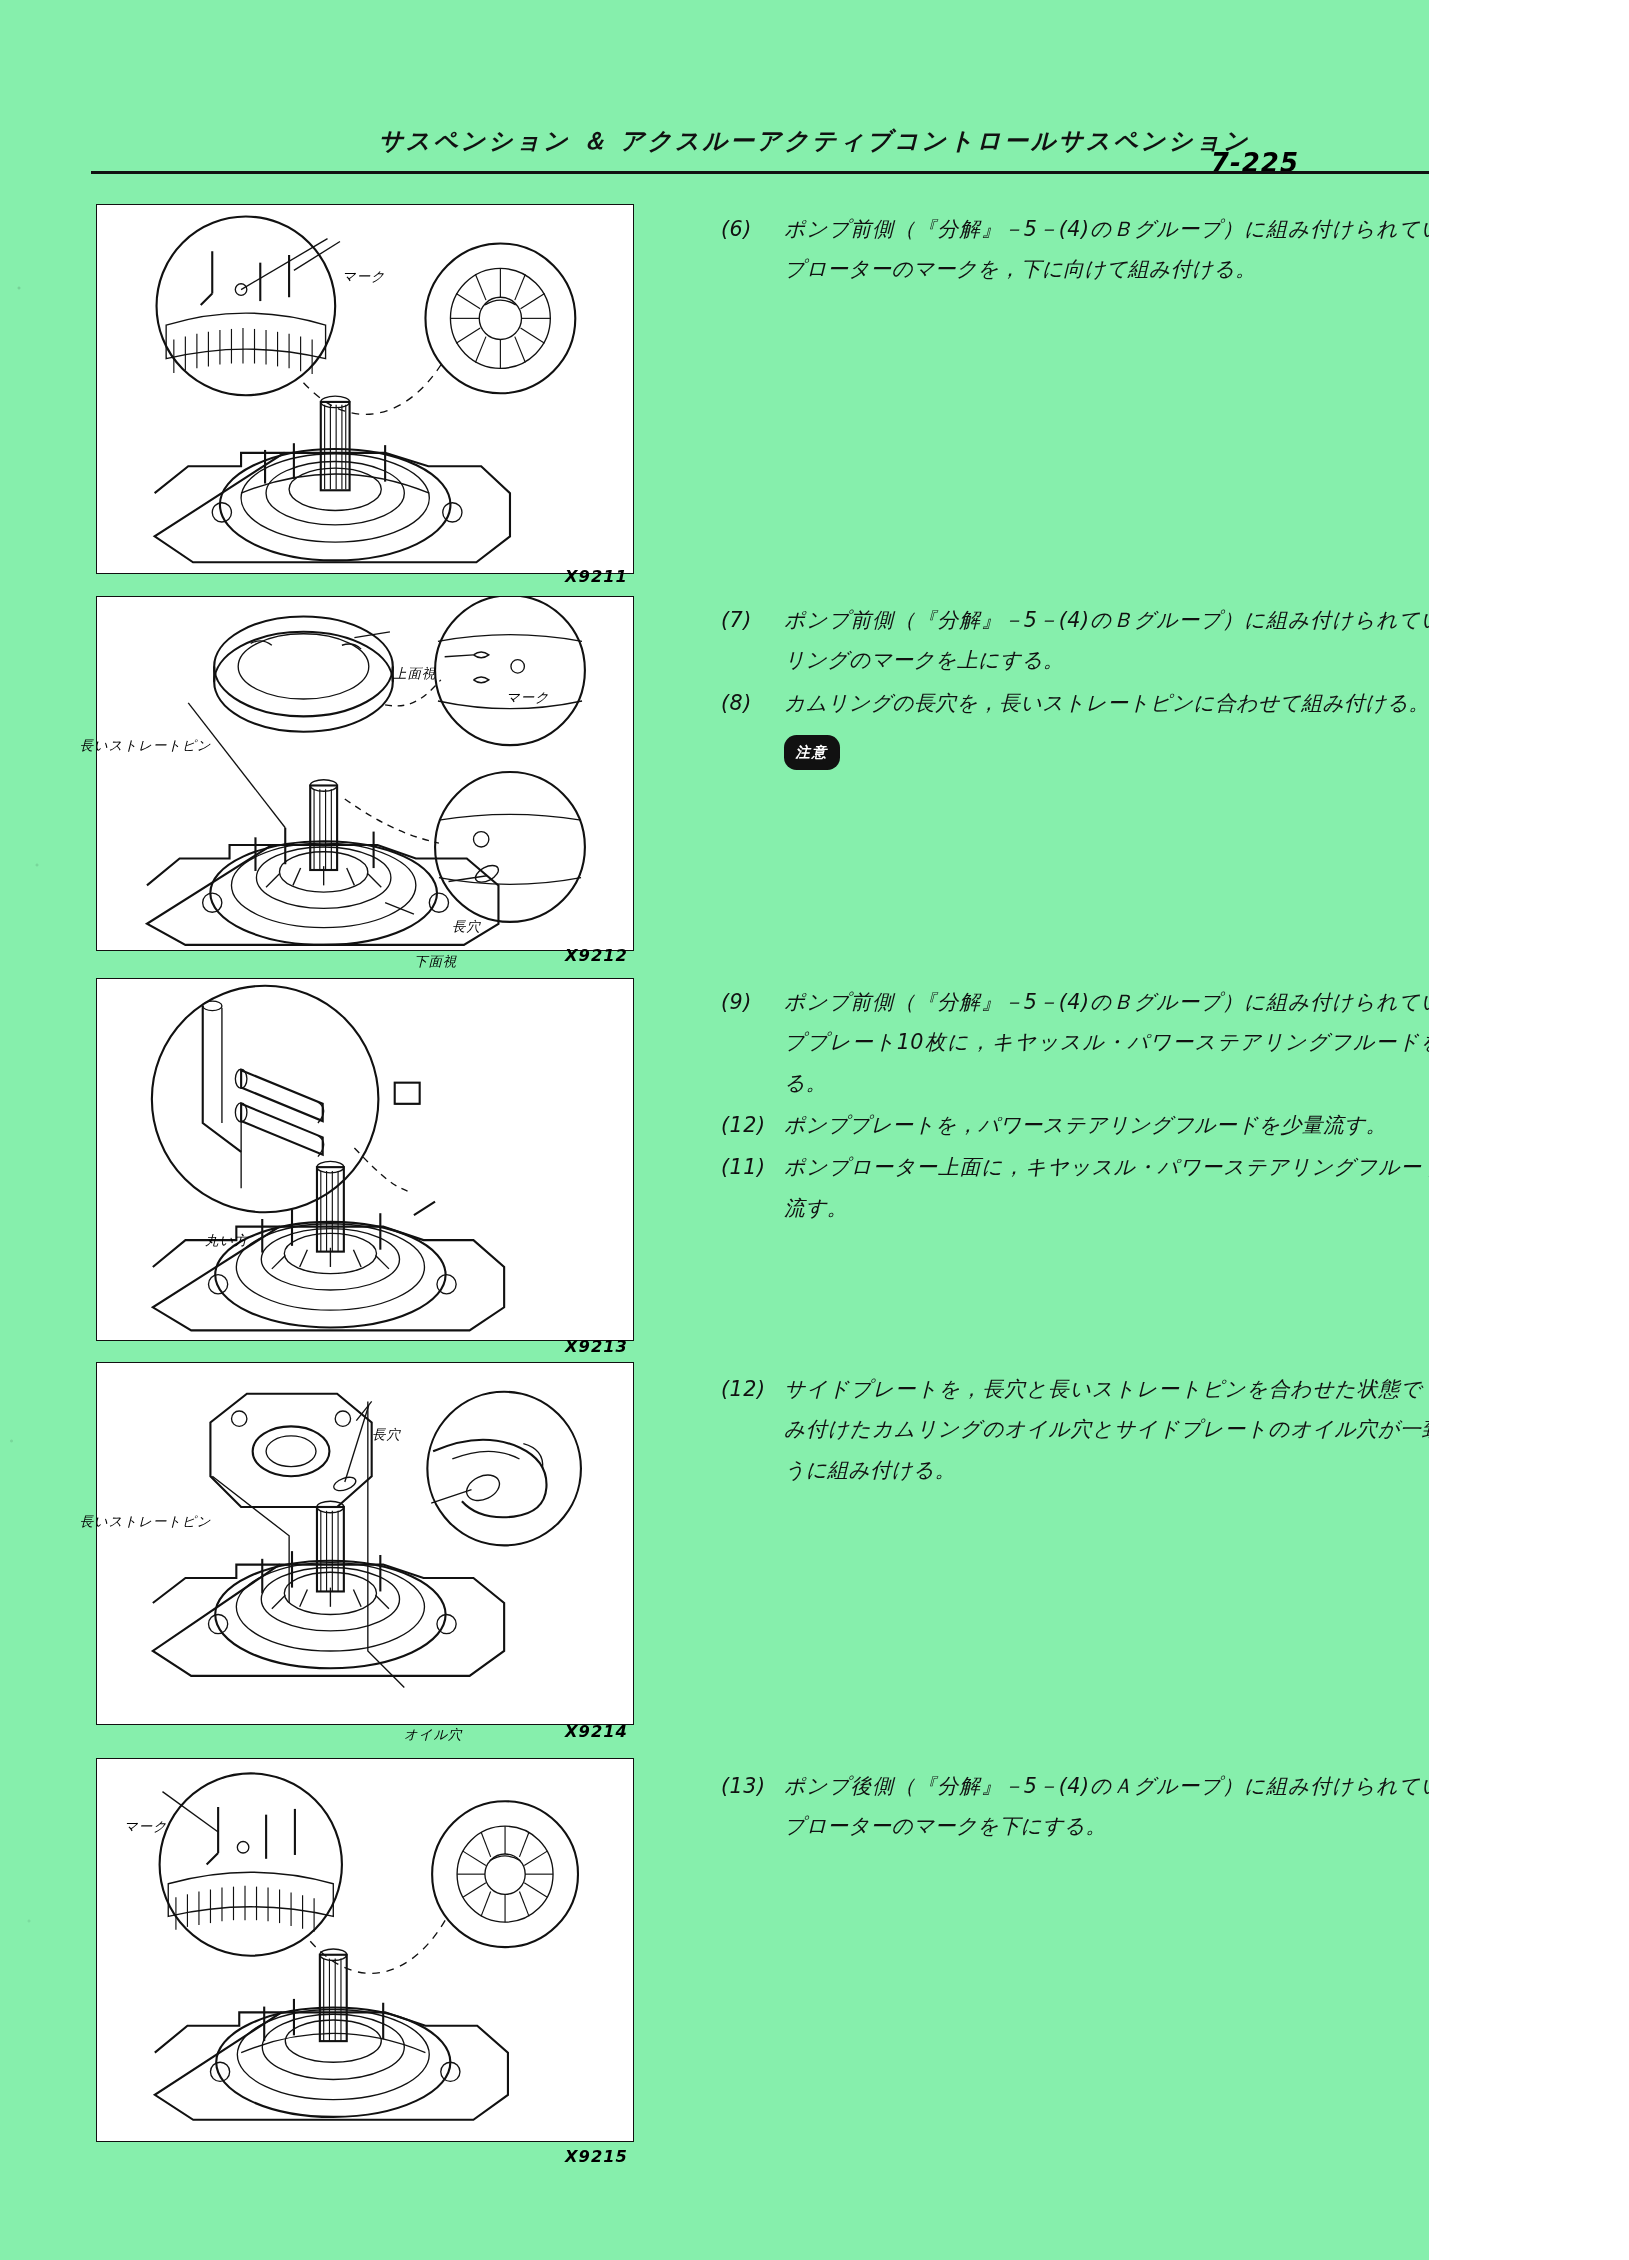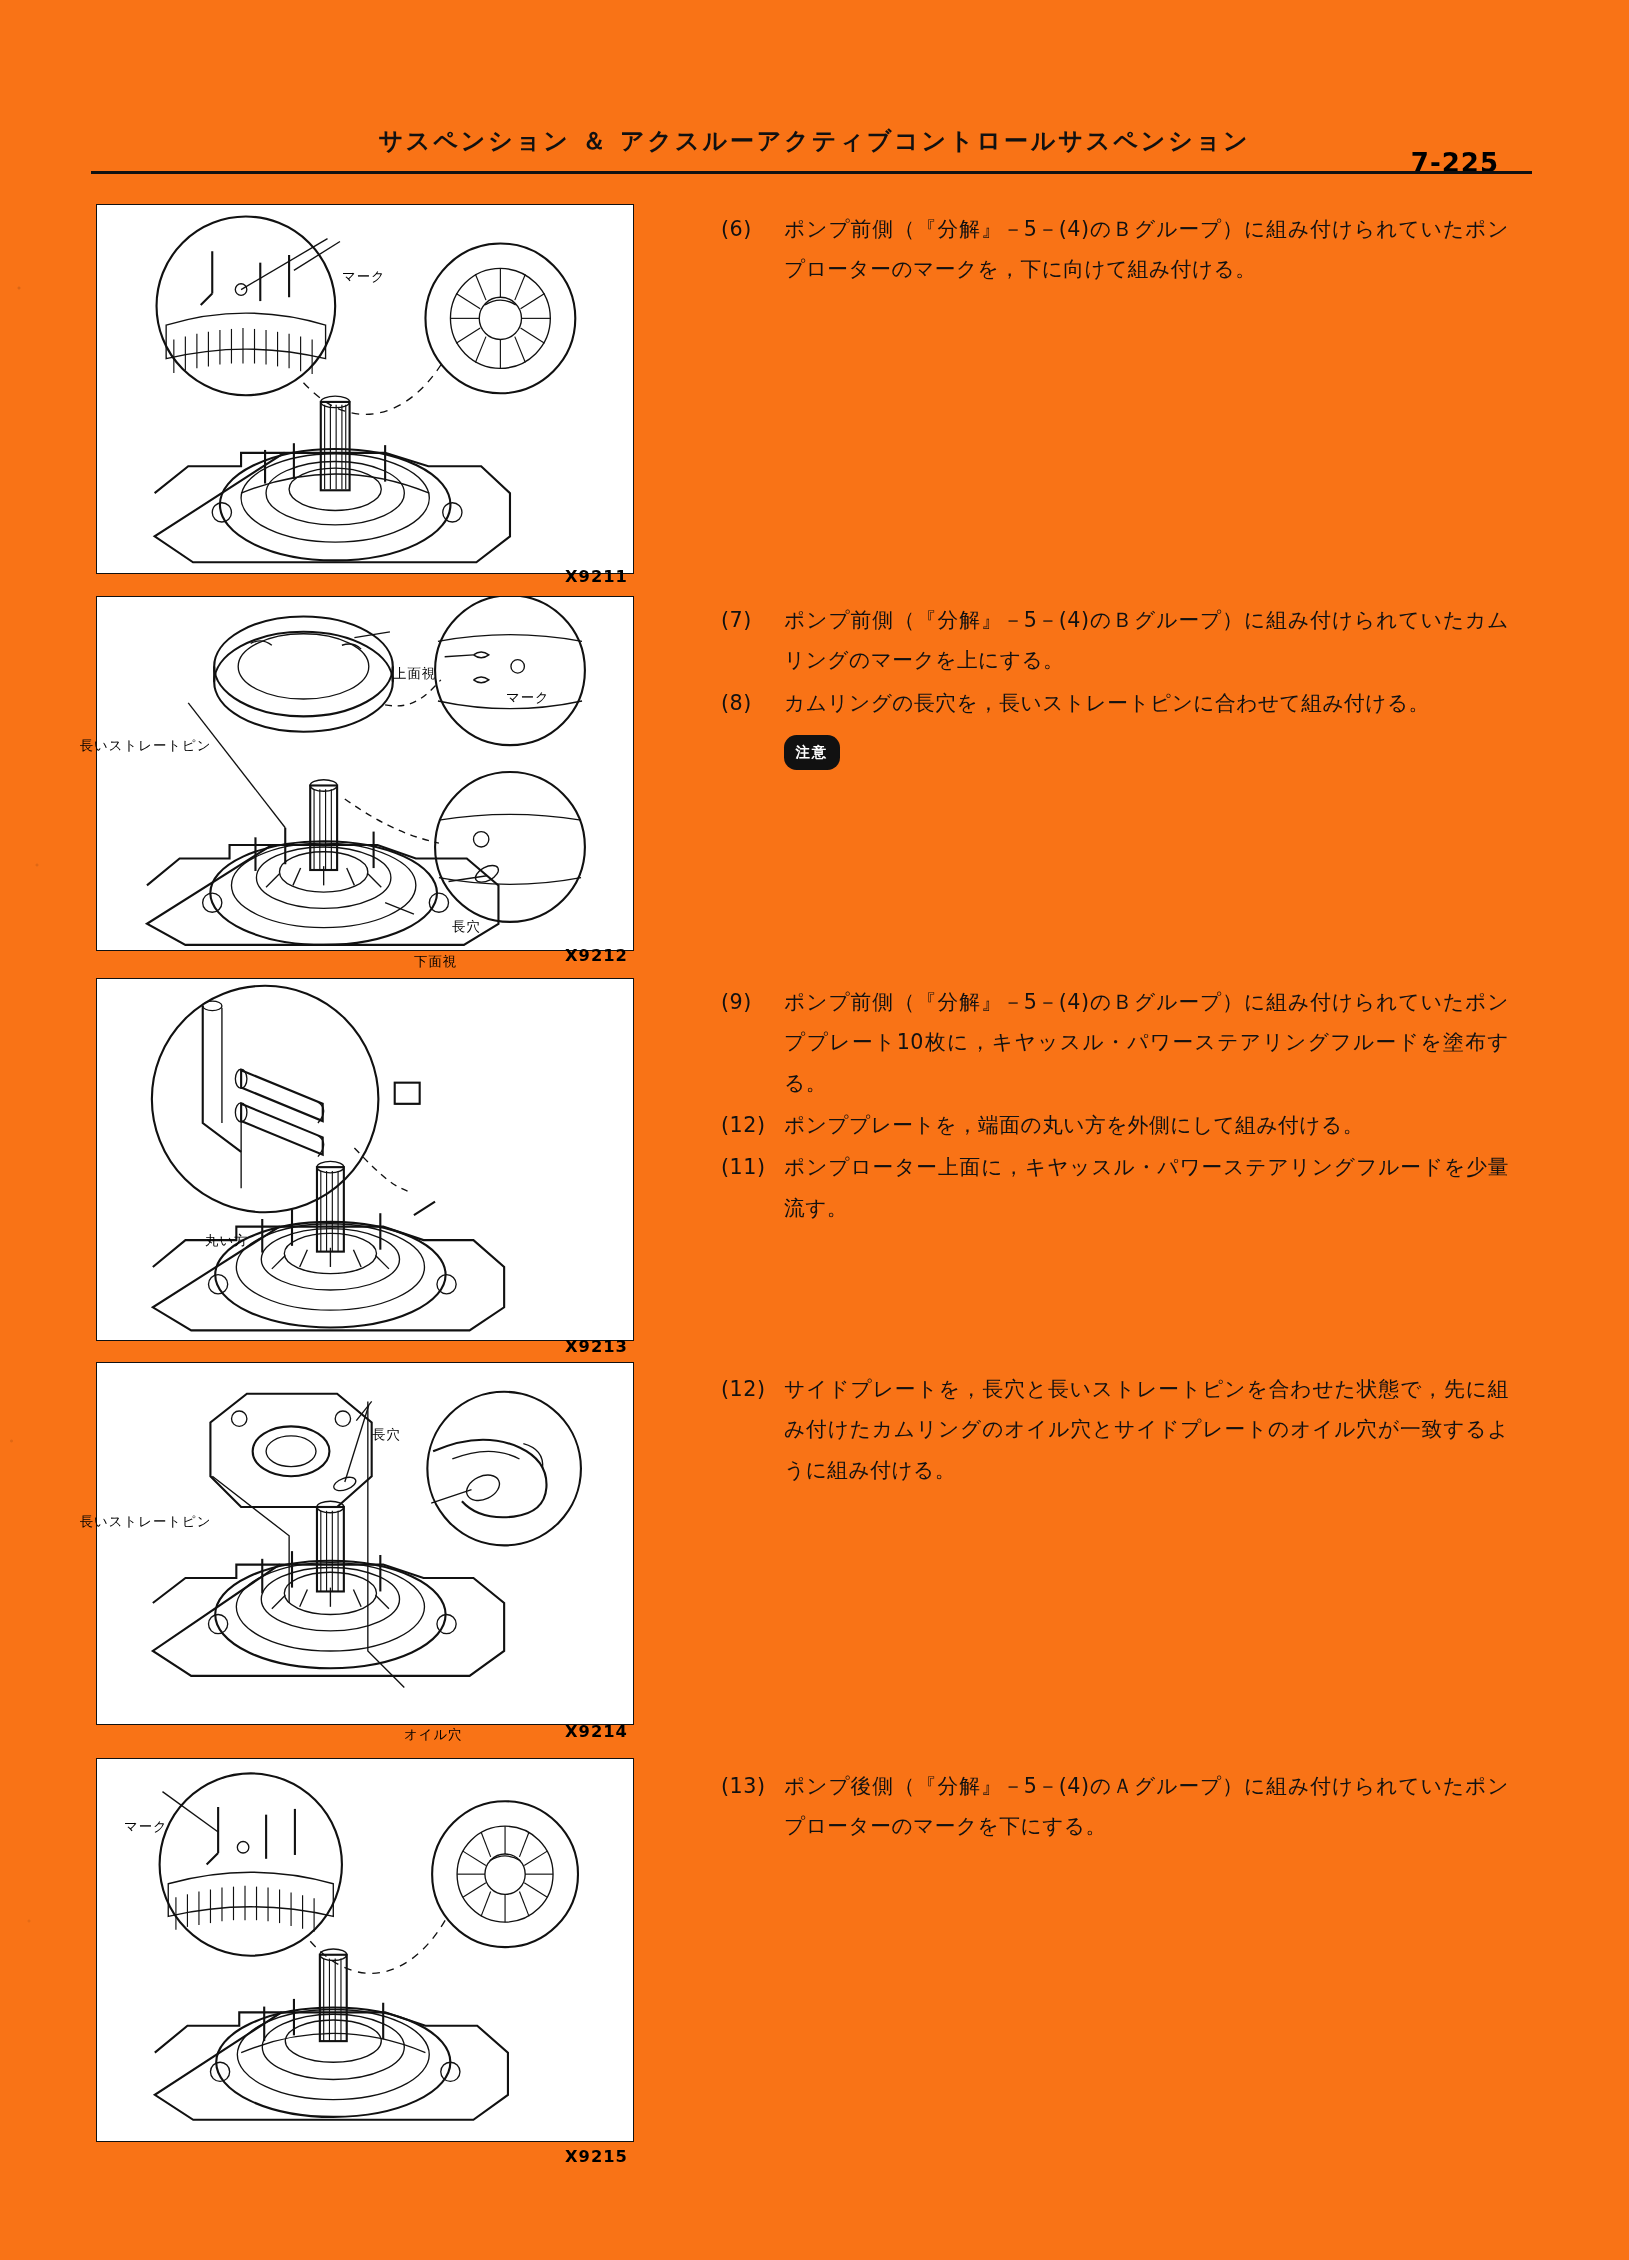--- a/index.html
+++ b/index.html
@@ -6,24 +6,25 @@
     margin: 0;
     padding: 0;
     background: #ffffff;
   }
   body {
     font-family: "Liberation Sans", sans-serif;
     color: #000;
   }
   .page {
     position: relative;
-    width: 1629px;
+    width: 1429px;
     height: 2261px;
-    background: #f97316;
+    background: #86efac;
     overflow: hidden;
+    font-style: italic;
   }
   
   .scan-edge-left {
     position: absolute;
     left: 0; top: 0;
     width: 58px; height: 2261px;
     background:
       radial-gradient(circle at 19px 288px, rgba(0,0,0,.12) 0 1px, transparent 1.9px),
       radial-gradient(circle at 37px 865px, rgba(0,0,0,.10) 0 1px, transparent 1.9px),
       radial-gradient(circle at 11.5px 1441px, rgba(0,0,0,.10) 0 1px, transparent 1.9px),
@@ -495,21 +496,21 @@
     </div>
   </div>
 
   <div class="txt-block" style="left:721px; top:982px;">
     <div class="step">
       <div class="step-num">(9)</div>
       <div class="step-body">ポンプ前側（『分解』－5－(4)のＢグループ）に組み付けられていたポンププレート10枚に，キヤッスル・パワーステアリングフルードを塗布する。</div>
     </div>
     <div class="step">
       <div class="step-num">(12)</div>
-      <div class="step-body">ポンププレートを，端面の丸い方を外側にして組み付ける。</div>
+      <div class="step-body">ポンププレートを，パワーステアリングフルードを少量流す。</div>
     </div>
     <div class="step">
       <div class="step-num">(11)</div>
       <div class="step-body">ポンプローター上面に，キヤッスル・パワーステアリングフルードを少量流す。</div>
     </div>
   </div>
 
   <div class="txt-block" style="left:721px; top:1369px;">
     <div class="step">
       <div class="step-num">(12)</div>

